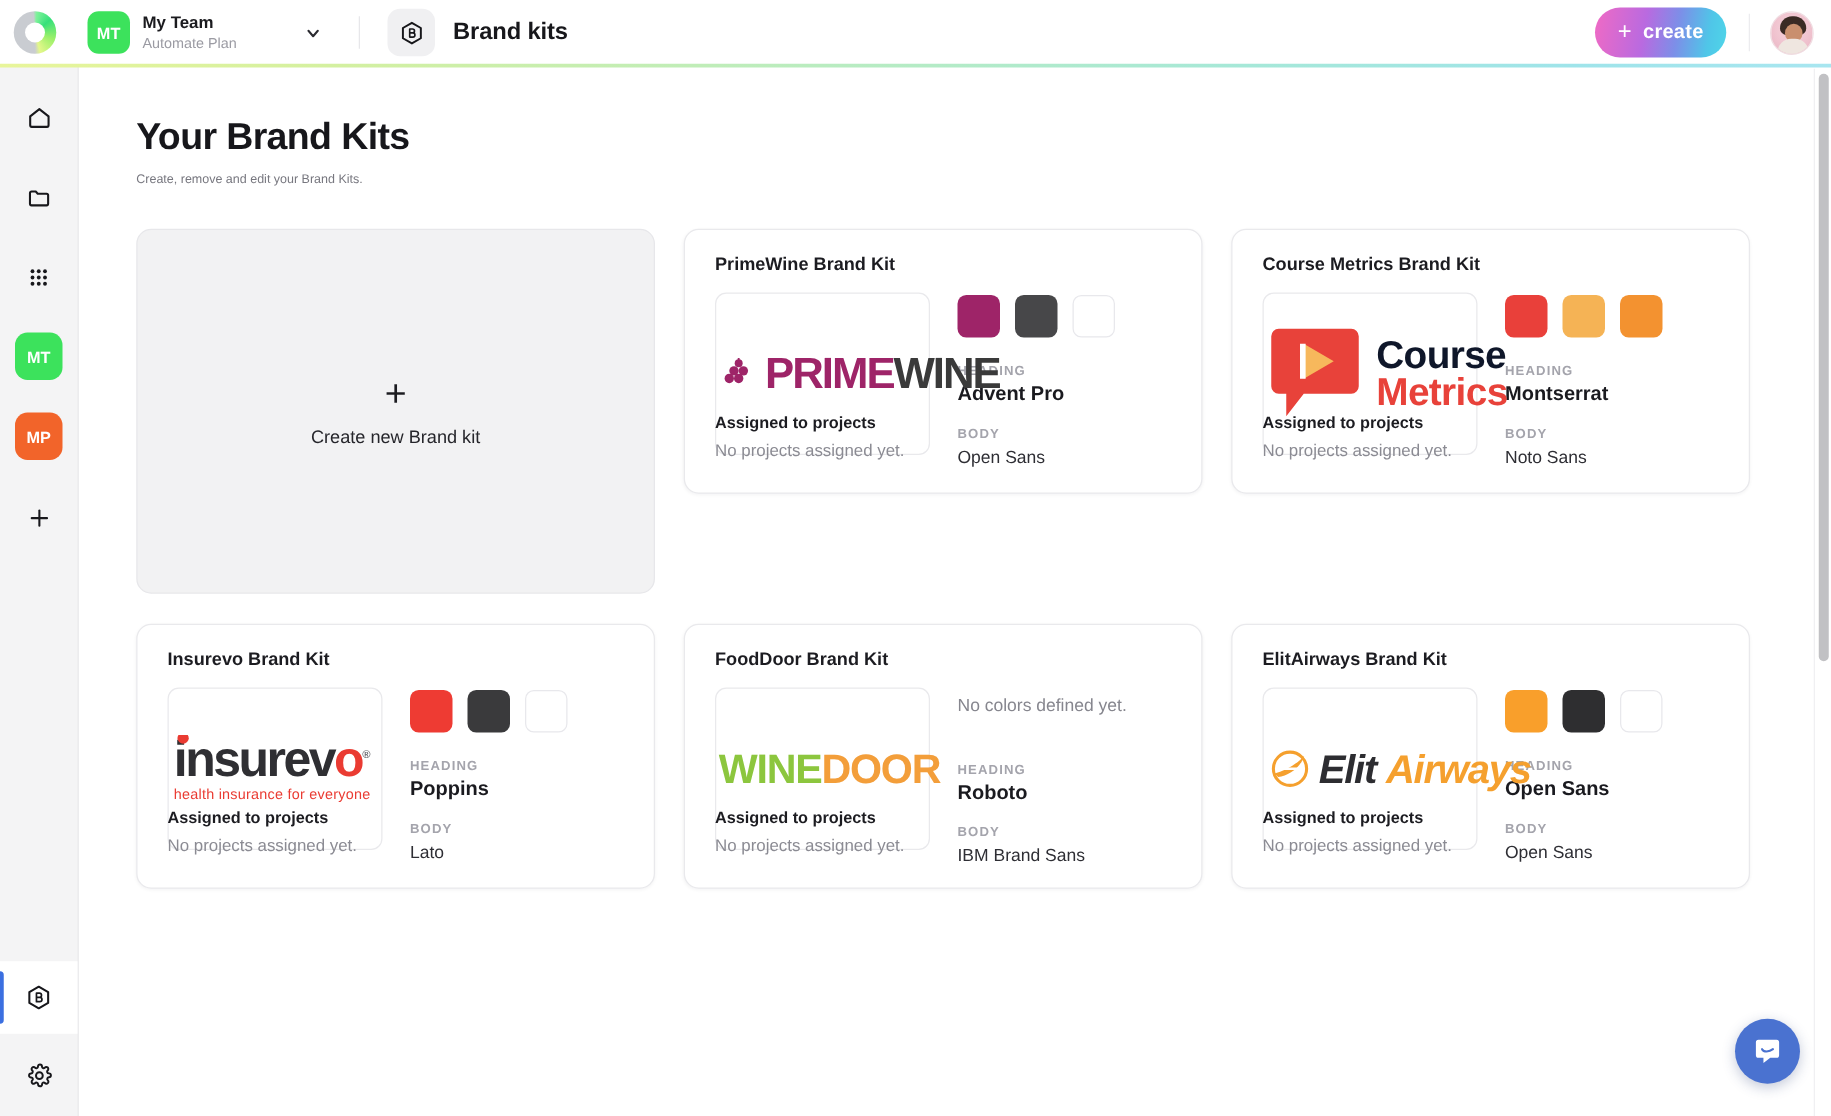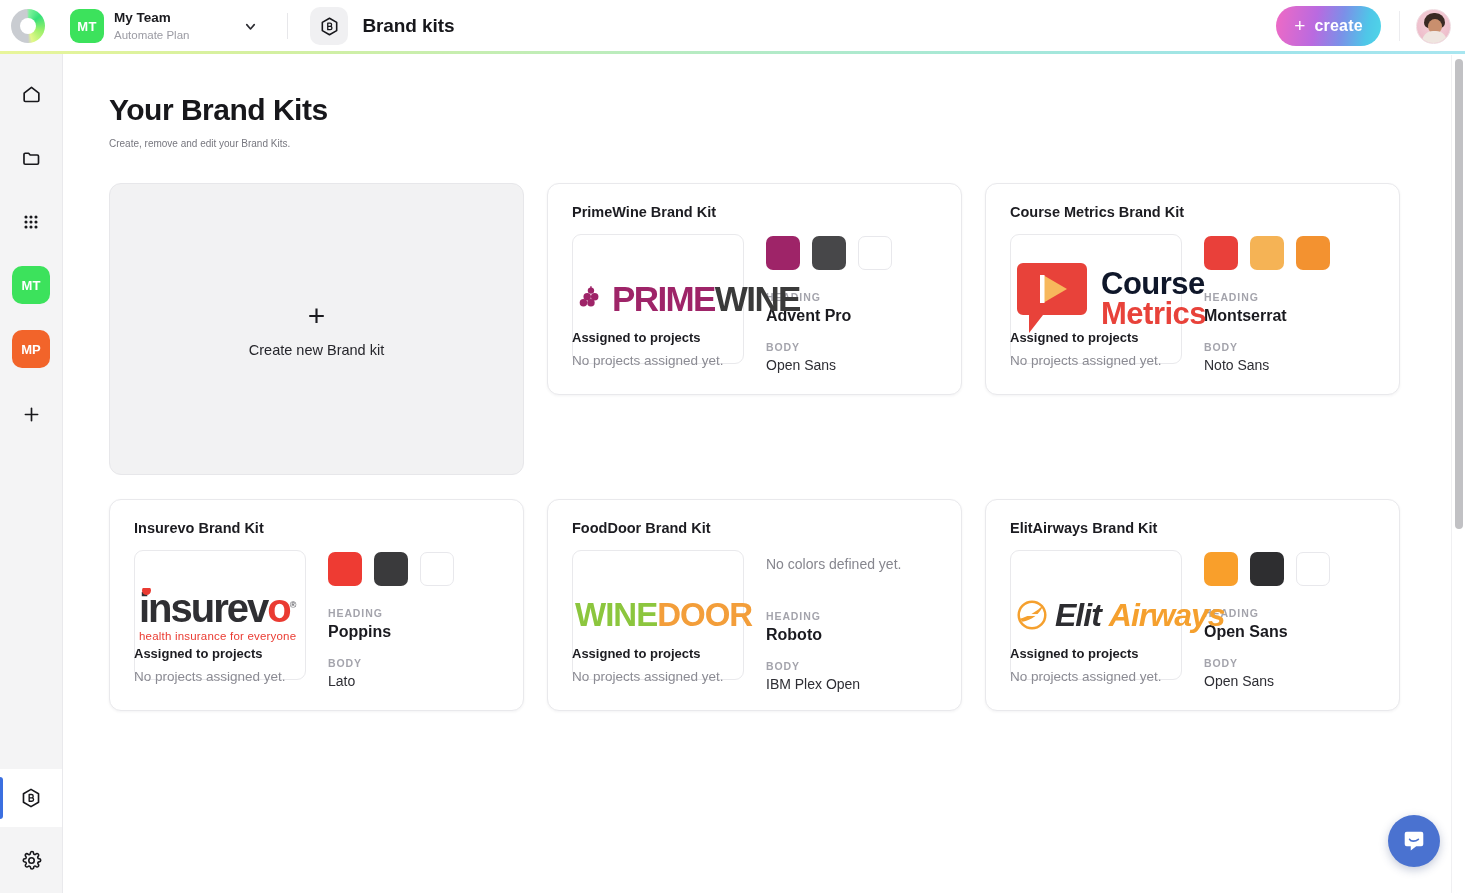--- a/index.html
+++ b/index.html
@@ -464,21 +464,21 @@
           <div class="logo-inner">
             <span class="fd-word fd-g">WINE</span>
               <span class="fd-word fd-o">DOOR</span>
           </div>
         </div>
         <div class="kit-right">
           <div class="no-colors">No colors defined yet.</div>
           <div class="font-label" style="margin-top:38px">HEADING</div>
           <div class="font-heading">Roboto</div>
           <div class="font-label body-gap">BODY</div>
-          <div class="font-body">IBM Plex Open</div>
+          <div class="font-body">IBM Brand Sans</div>
         </div>
       </div>
       <div class="assigned-wrap">
         <div class="assigned-title">Assigned to projects</div>
         <div class="assigned-empty">No projects assigned yet.</div>
       </div>
     </div>
 
     <div class="kit-card">
       <div class="kit-title">ElitAirways Brand Kit</div>

